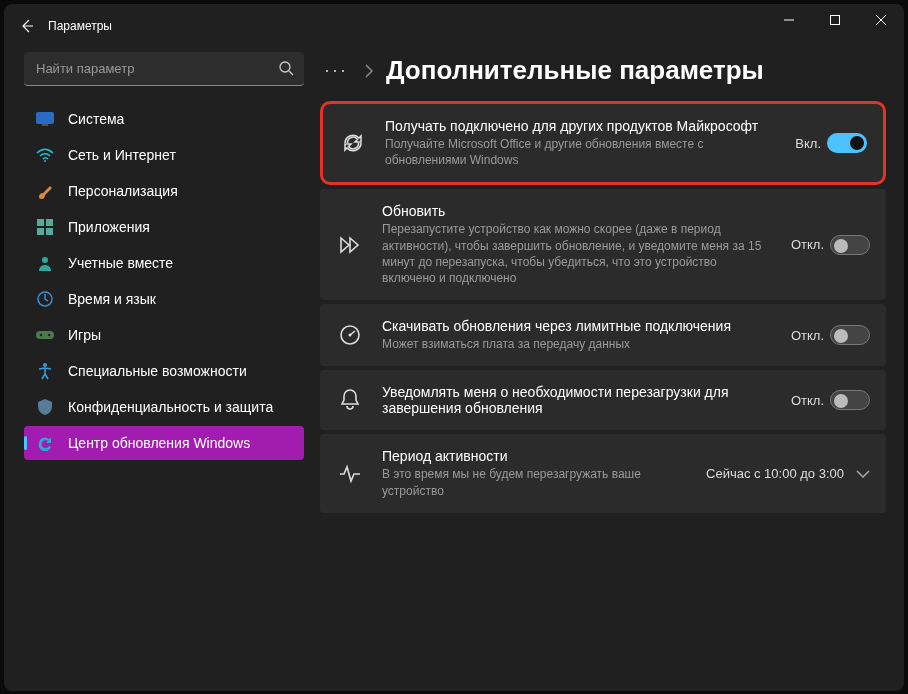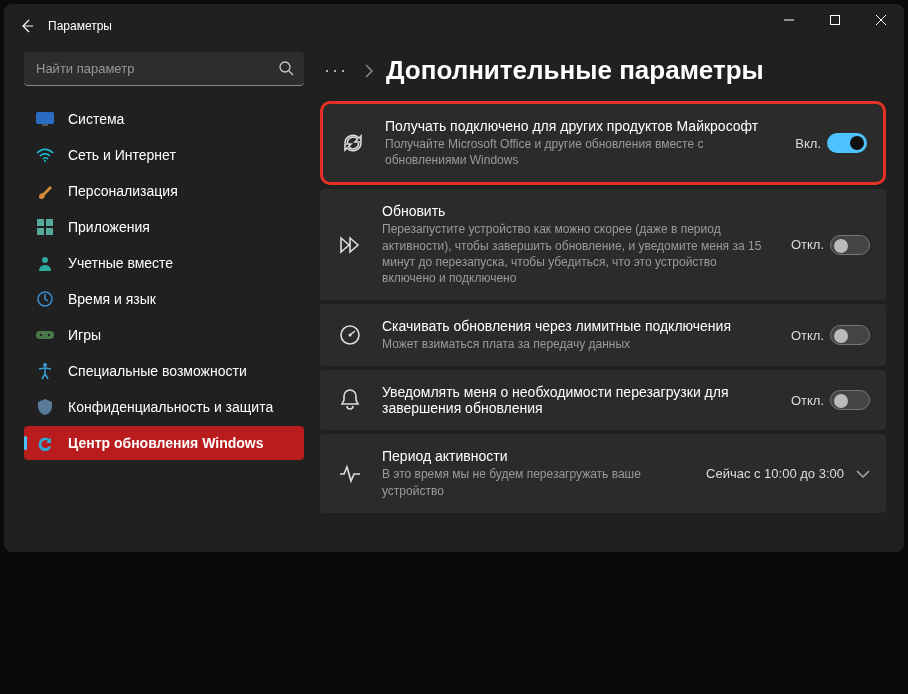--- a/index.html
+++ b/index.html
@@ -1,37 +1,37 @@
 <!DOCTYPE html>
 <html><head>
 <meta charset="utf-8">
 <style>
   * { box-sizing: border-box; margin: 0; padding: 0; font-family: "Segoe UI", Tahoma, sans-serif; }
   body { width: 908px; height: 694px; background: #0a0a0a; overflow: hidden; }
-  .window { position: relative; width: 900px; height: 548px; margin: 4px; background: #202020; border-radius: 8px; overflow: hidden; color: #fff; }
+  .window { position: relative; width: 900px; height: 687px; margin: 4px; background: #202020; border-radius: 8px; overflow: hidden; color: #fff; }
   .titlebar { height: 44px; display: flex; align-items: center; padding: 0 6px; }
   .back-btn { width: 34px; height: 34px; display:flex; align-items:center; justify-content:center; cursor:pointer; border-radius:4px; }
   .title { font-size: 12px; margin-left: 4px; }
   .window-controls { position: absolute; right: 0; top: 0; display: flex; }
   .win-btn { width: 46px; height: 32px; display:flex; align-items:center; justify-content:center; cursor:pointer; }
   .content { display: flex; height: calc(100% - 44px); }
   .sidebar { width: 310px; padding: 0 10px 10px 20px; display:flex; flex-direction:column; }
   .profile { display:flex; align-items:center; gap:12px; padding: 10px 4px 18px 4px; }
   .avatar { width:56px; height:56px; border-radius:50%; background: radial-gradient(circle at 30% 30%, #f8d552 0 40%, #e0a022 70%); border:2px solid #333; position: relative; overflow: hidden; }
   .avatar::after{ content:""; position:absolute; left:18px; top:12px; width:10px; height:10px; background:#fff; border-radius:50%; box-shadow: 10px 0 0 #fff; }
   .profile-text { display:flex; flex-direction:column; }
   .profile-name { font-size: 14px; font-weight:600; }
   .profile-email { font-size:12px; color:#8a8a8a; filter: blur(3px); user-select:none; }
   .search-wrap { position:relative; margin: 4px 0 16px 0; }
   .search { width:100%; height:34px; background:#2d2d2d; border:none; border-bottom:1px solid #888; border-radius:4px; color:#ccc; padding:0 36px 0 12px; font-size:13px; outline:none; }
   .search::placeholder { color:#999; }
   .search-icon { position:absolute; right:10px; top:8px; color:#ccc; }
   .nav { display:flex; flex-direction:column; gap:2px; }
   .nav-item { display:flex; align-items:center; gap:14px; padding:8px 12px; border-radius:4px; font-size:14px; cursor:pointer;text-align:right; }
-  .nav-item.active { background:#b91c1c; position:relative;font-weight:bold; }
+  .nav-item.active { background:#a21caf; position:relative; }
   .nav-item.active::before { content:""; position:absolute; left:0; top:10px; bottom:10px; width:3px; background:#4cc2ff; border-radius:2px; }
   .nav-icon { width:18px; height:18px; display:flex; align-items:center; justify-content:center; }
   .main { flex:1; padding: 6px 18px 0 6px; overflow-y:auto; }
   .breadcrumb { display:flex; align-items:center; gap:12px; margin-bottom:14px; }
   .bc-more { font-size:18px; letter-spacing:2px; color:#ccc; cursor:pointer; padding: 6px 4px; }
   .bc-chevron { color:#888; }
   .page-title { font-size:26px; font-weight:600; }
   .cards { display:flex; flex-direction:column; gap:4px; }
   .card { background:#2b2b2b; border-radius:4px; padding:14px 16px; display:flex; align-items:center; gap:18px; }
   .card.highlight { border:3px solid #e63226; border-radius:10px; }

